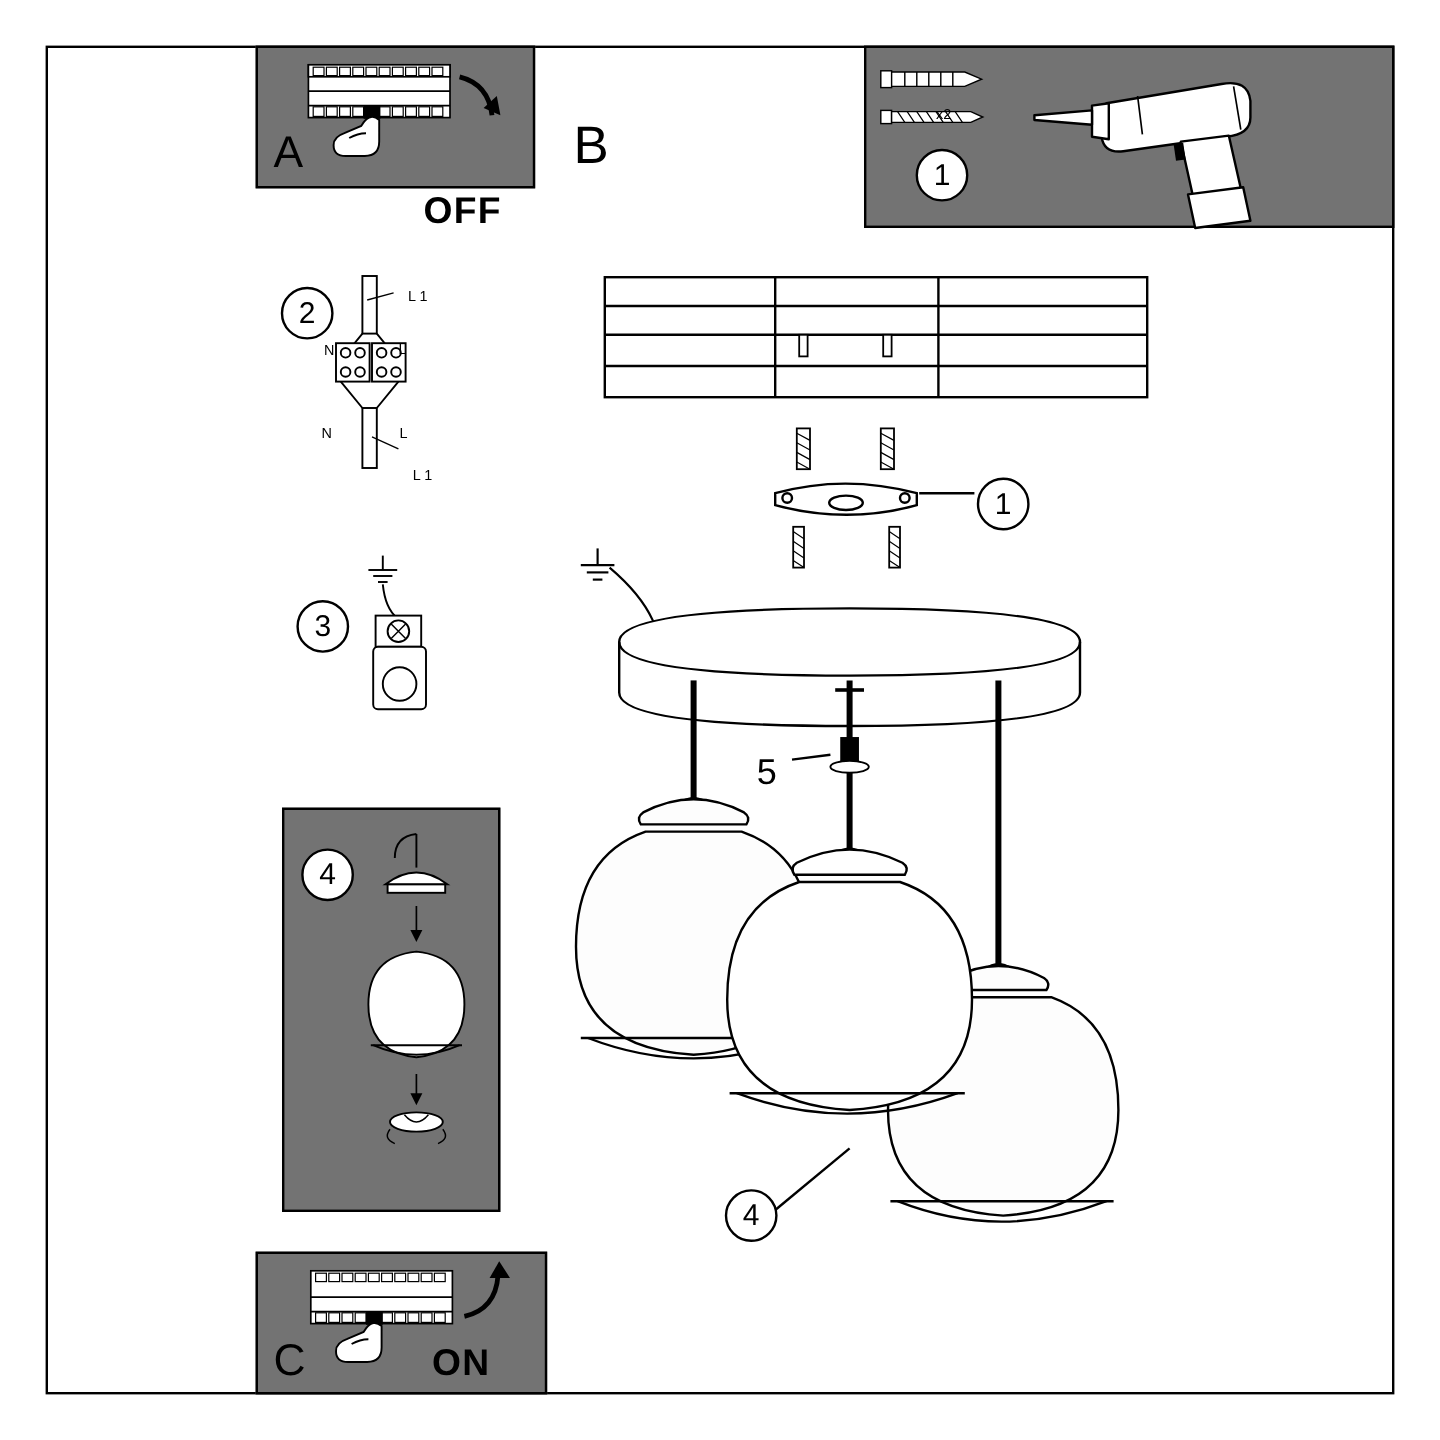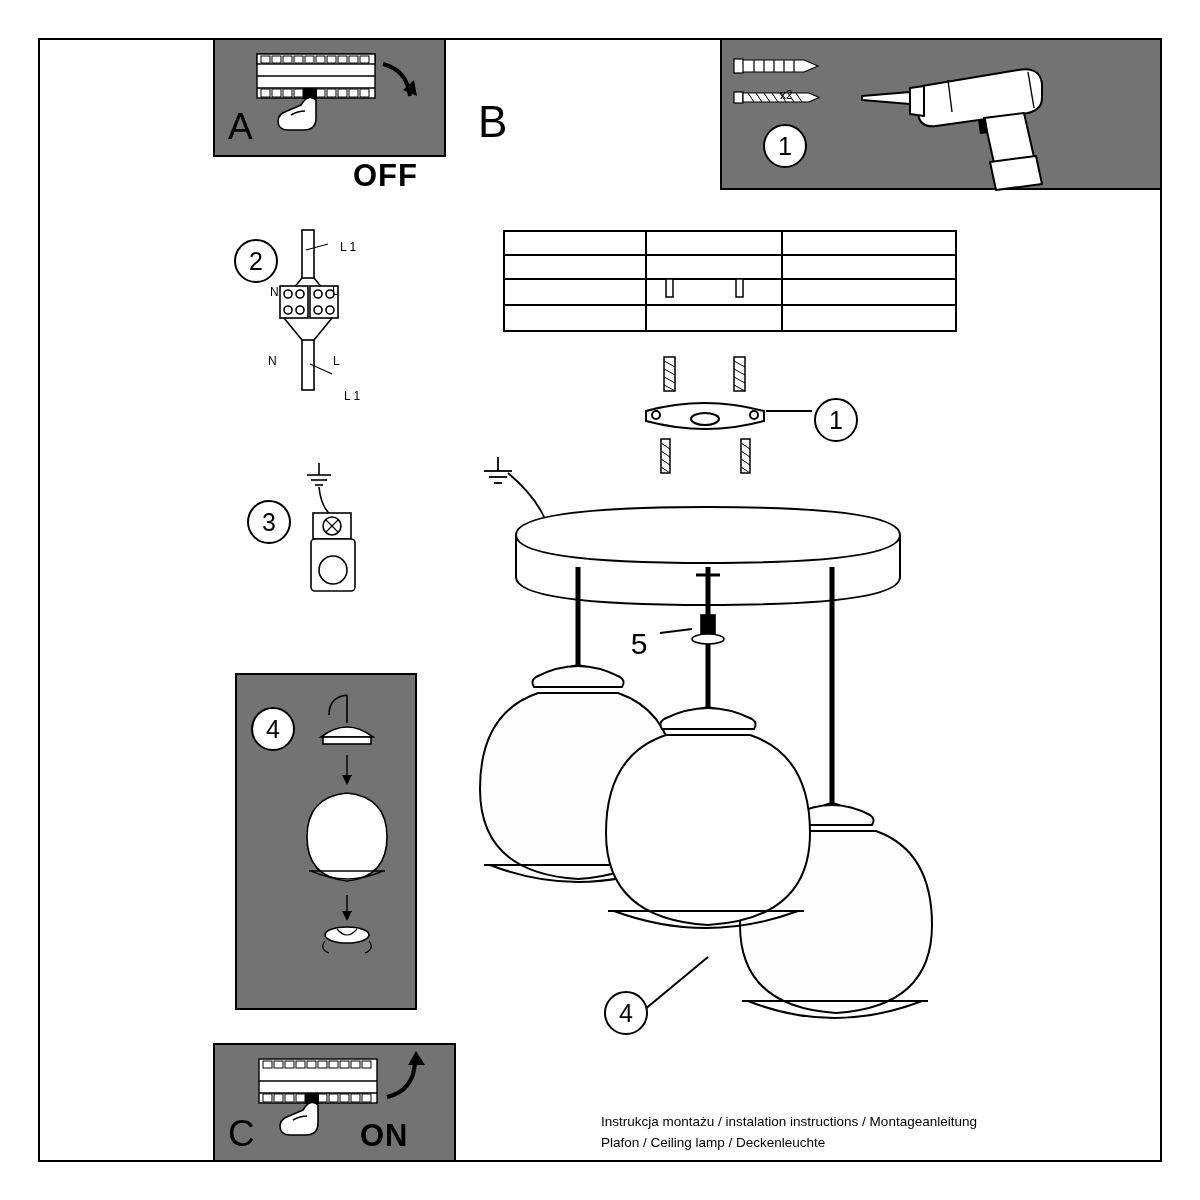--- a/index.html
+++ b/index.html
@@ -385,18 +385,14 @@
   <div class="step-num" style="left:814px; top:398px;">
     <span>1</span>
   </div>
   <div class="step-num" style="left:617px; top:622px; border:none;">
     <span style="font-size:30px;">5</span>
   </div>
   <div class="step-num" style="left:604px; top:991px;">
     <span>4</span>
   </div>
 
-  <div class="footer" style="left:601px; top:1112px;">
-    <div>Instrukcja montażu / instalation instructions / Montageanleitung</div>
-    <div>Plafon / Ceiling lamp / Deckenleuchte</div>
-  </div>
 
 </div>
 
 </body></html>

